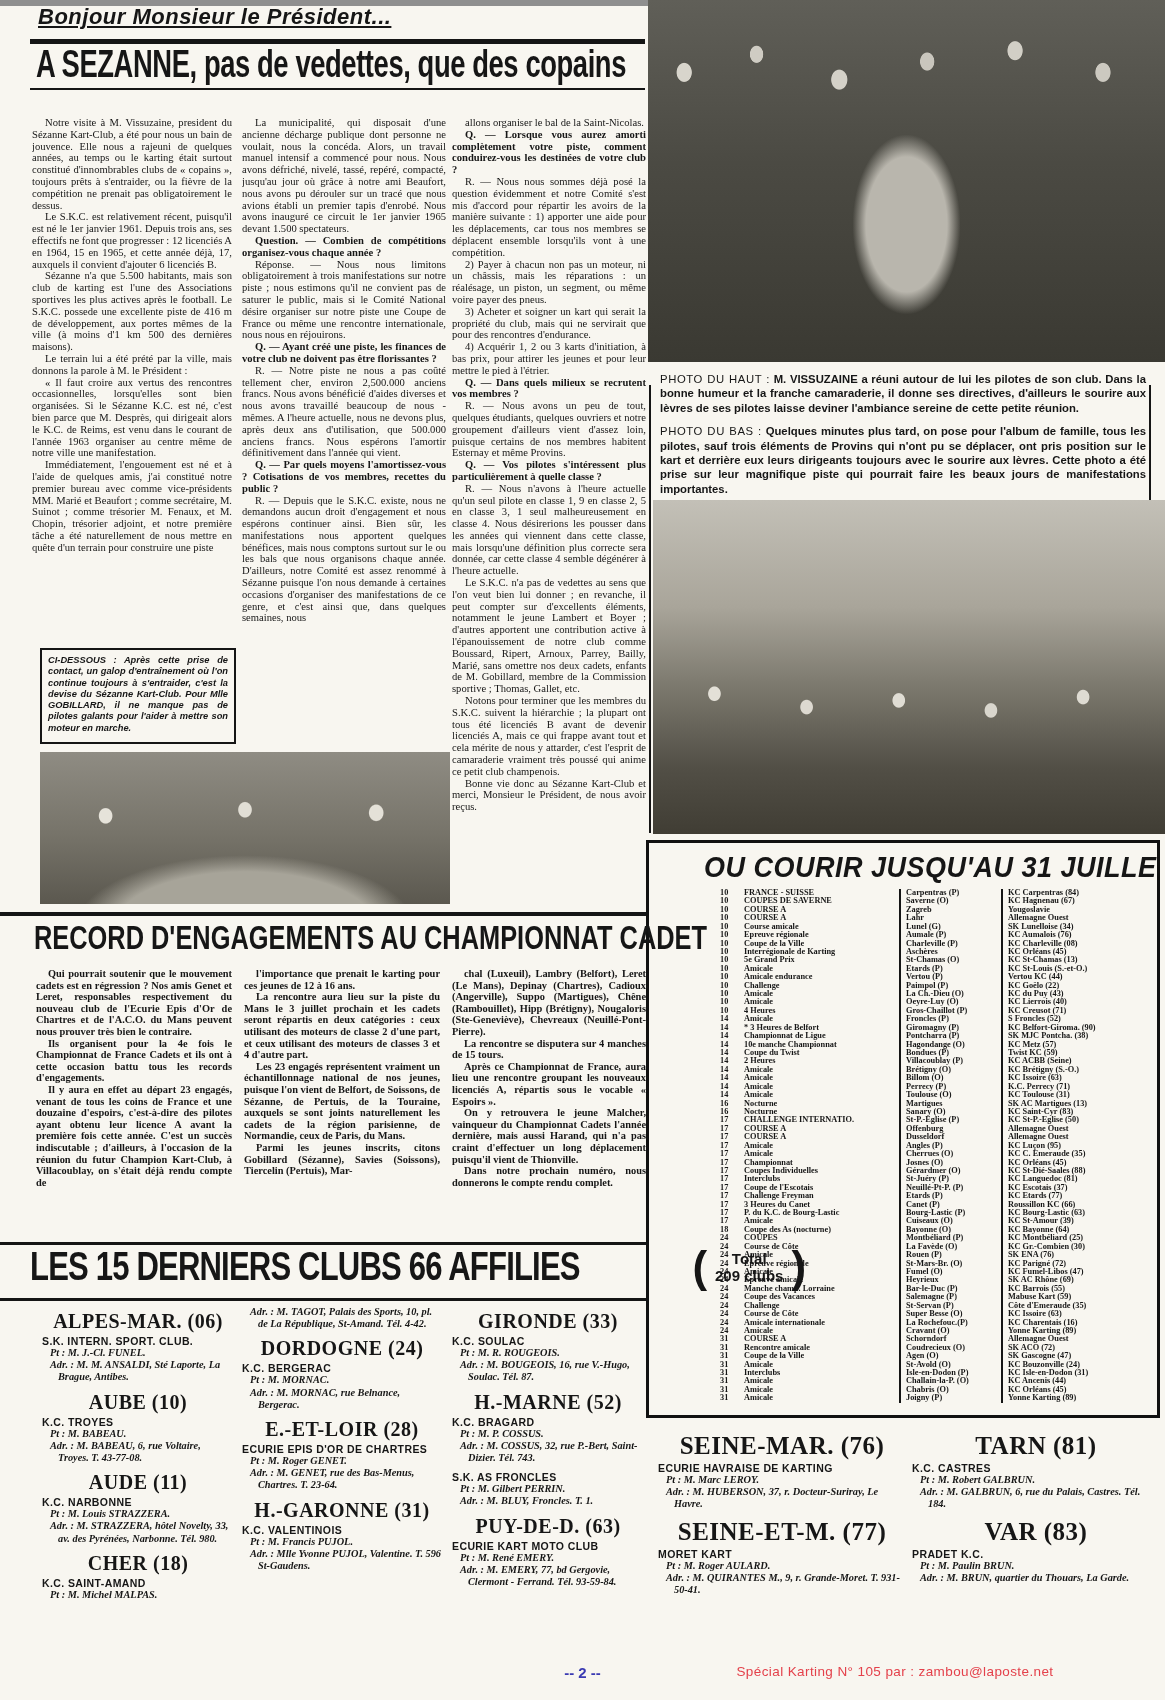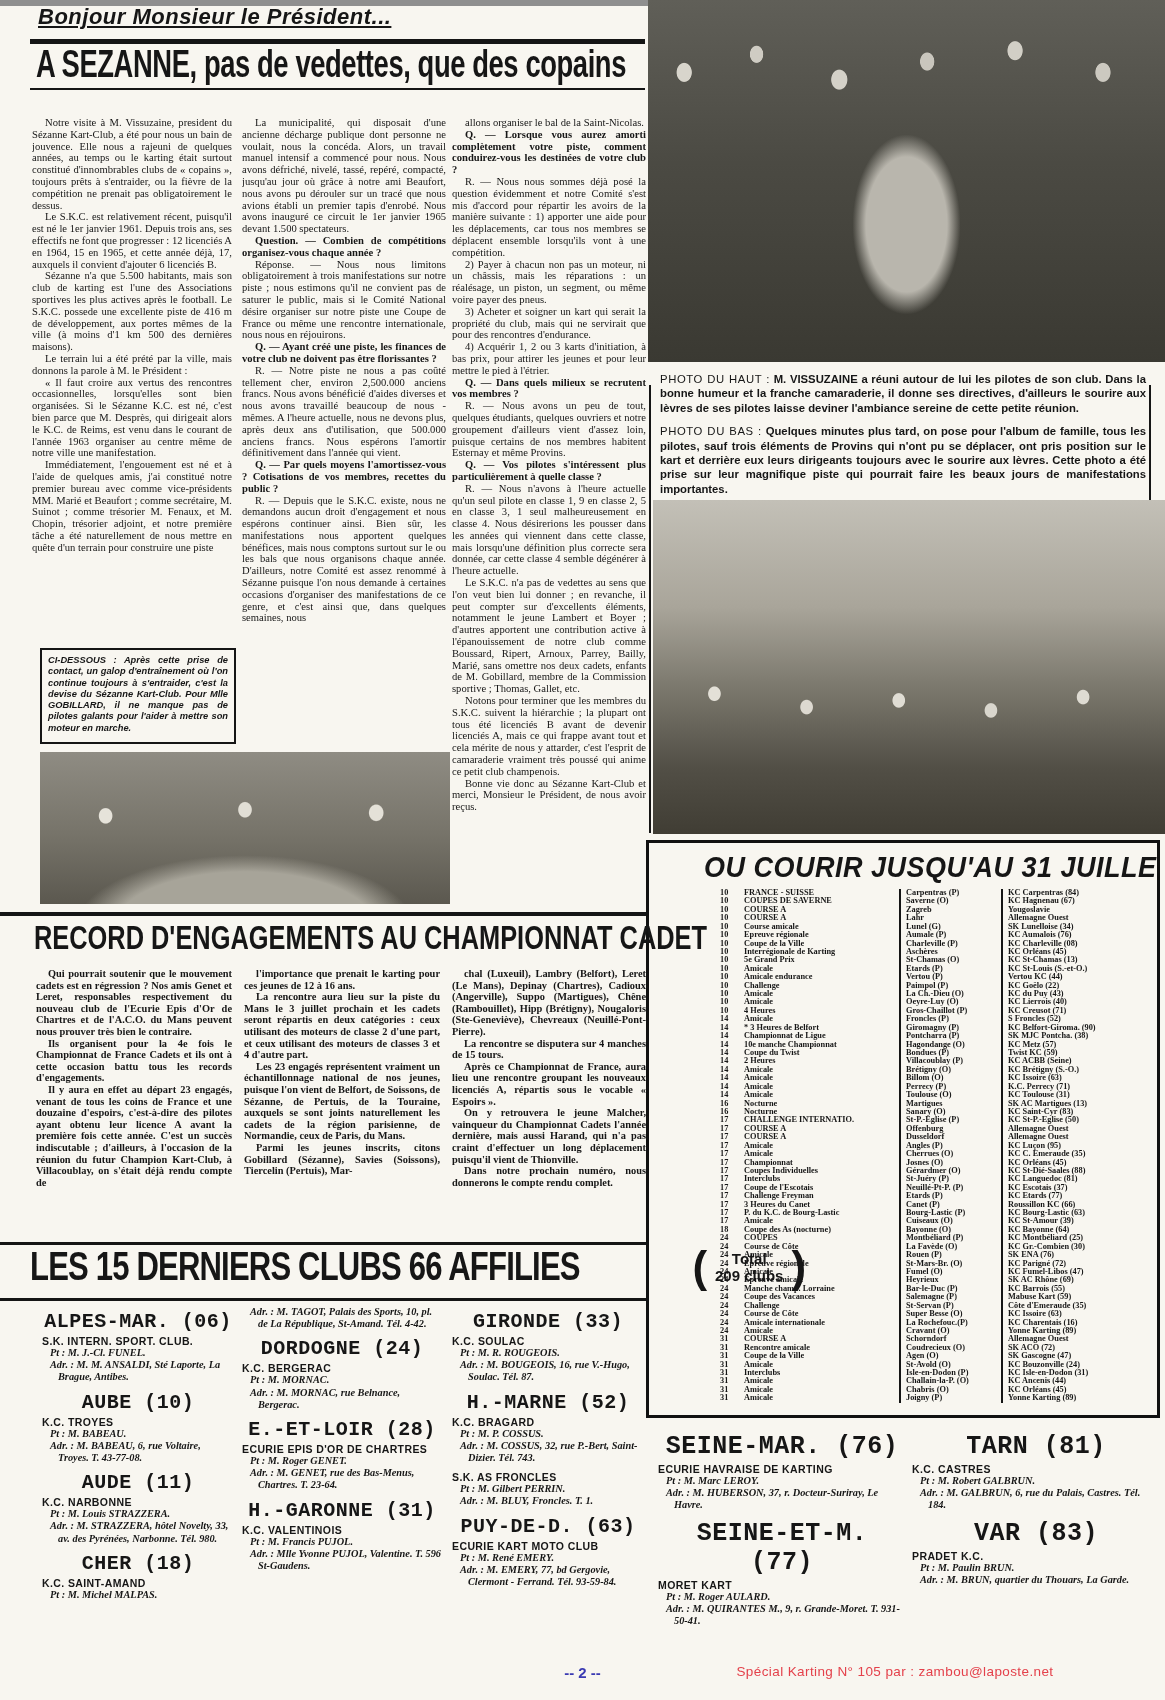--- a/index.html
+++ b/index.html
@@ -70,21 +70,21 @@
   .record-col{position:absolute;font-size:10.4px;line-height:11.6px;text-align:justify;overflow:hidden;}
   .record-col p{margin:0;text-indent:12px;font-weight:bold;}
   .clubs-head{position:absolute;left:30px;top:1246px;display:flex;align-items:center;gap:8px;}
   .clubs-title{font-family:"Liberation Sans",sans-serif;font-weight:bold;font-size:37px;letter-spacing:-1px;
           white-space:nowrap;transform:scale(.84,1.12);transform-origin:center left;}
   .clubs-paren{font-family:"Liberation Sans",sans-serif;font-weight:bold;font-size:44px;line-height:40px;}
   .clubs-total{display:flex;flex-direction:column;align-items:center;font-family:"Liberation Sans",sans-serif;
           font-weight:bold;font-size:15px;line-height:17px;}
   .clubs-col{position:absolute;overflow:hidden;}
   .club{margin-bottom:7px;}
-  .club-dept{font-family:Liberation Mono, monospace;font-weight:bold;font-size:20px;text-align:center;
+  .club-dept{font-family:Liberation Serif, serif;font-weight:bold;font-size:20px;text-align:center;
           letter-spacing:.5px;margin:4px 0 2px 0;}
   .col4 .club-dept{font-size:25px;}
   .club-org{font-family:"Liberation Sans",sans-serif;font-weight:bold;font-size:10.5px;letter-spacing:.4px;}
   .club-line{font-style:italic;font-weight:bold;font-size:10.3px;line-height:12.2px;
           padding-left:16px;text-indent:-8px;}
   .page-num{position:absolute;left:0;top:1664px;width:1165px;text-align:center;
           font-family:"Liberation Sans",sans-serif;font-weight:bold;font-size:15px;color:var(--pagenum);}
   .credit{position:absolute;left:670px;top:1664px;width:450px;text-align:center;
           font-family:"Liberation Sans",sans-serif;font-size:13.5px;letter-spacing:.4px;color:var(--credit);}
 </style>

